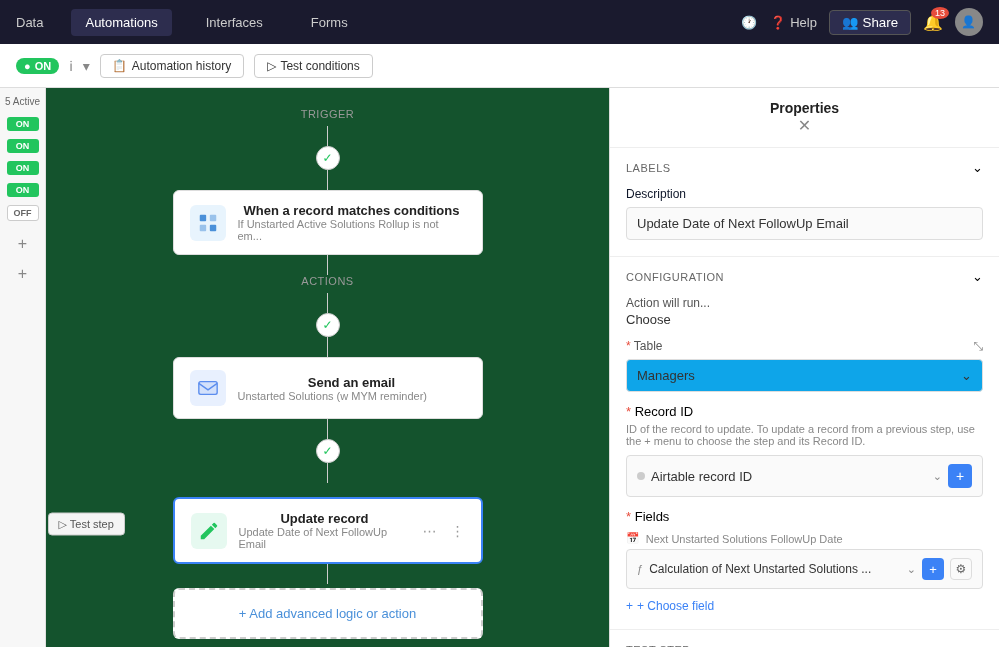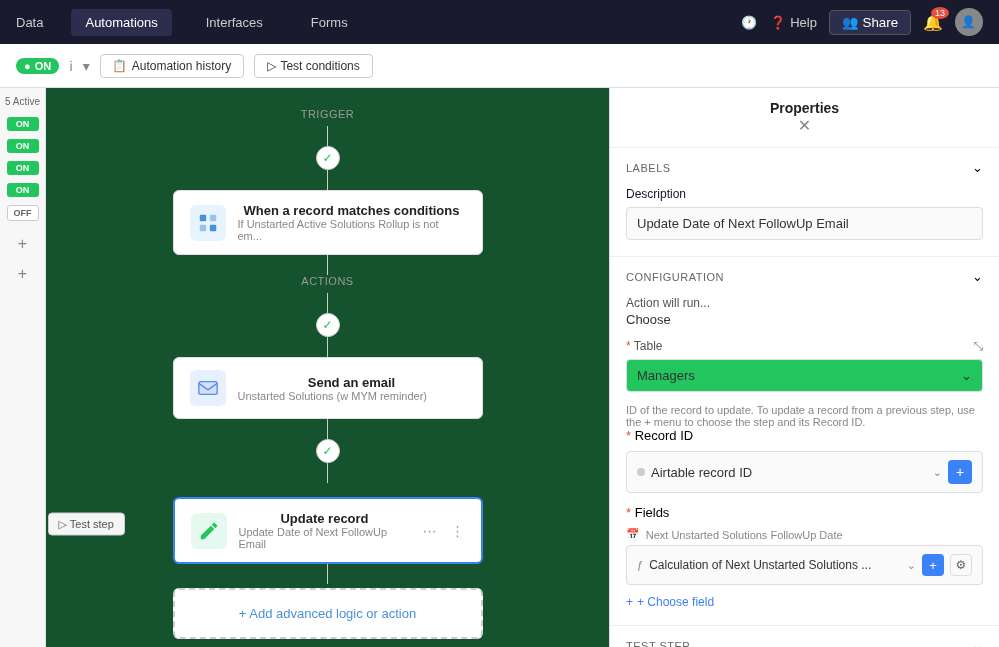--- a/index.html
+++ b/index.html
@@ -129,21 +129,21 @@
       font-size: 13px; color: #333; background: #fafafa;
     }
     .config-label { font-size: 12px; color: #555; }
     .config-value { font-size: 13px; color: #333; margin-top: 2px; }
 
     .required-star { color: #e74c3c; }
     .table-field { margin-top: 12px; }
 
     .select-dropdown {
       width: 100%; border: 1px solid #ddd; border-radius: 4px; padding: 8px 10px;
-      font-size: 13px; color: #333; background: #22c55e; display: flex; align-items: flex-end;
+      font-size: 13px; color: #333; background: #0ea5e9; display: flex; align-items: flex-end;
       justify-content: space-between; cursor: pointer; margin-top: 6px;
     }
 
     .record-id-row {
       display: flex; align-items: center; gap: 6px; margin-top: 8px;
       border: 1px solid #ddd; border-radius: 4px; padding: 8px 10px; background: #fafafa;
     }
     .record-id-dot { width: 8px; height: 8px; border-radius: 50%; background: #ccc; }
     .record-id-text { flex: 1; font-size: 13px; color: #333; }
     .record-id-chevron { color: #888; font-size: 11px; }
@@ -344,25 +344,25 @@
             </div>
             <span style="color:#888;font-size:12px;">⤡</span>
           </div>
           <div class="select-dropdown">
             <span>Managers</span>
             <span>⌄</span>
           </div>
         </div>
 
         <div class="table-field">
-          <div style="font-size:11px;color:#888;margin-top:4px;">ID of the record to update. To update a record from a previous step, use the + menu to choose the step and its Record ID.</div>
           <div>
             <span class="required-star">*</span>
             <span>Record ID</span>
           </div>
+          <div style="font-size:11px;color:#888;margin-top:4px;">ID of the record to update. To update a record from a previous step, use the + menu to choose the step and its Record ID.</div>
           <div class="record-id-row">
             <div class="record-id-dot"></div>
             <span class="record-id-text">Airtable record ID</span>
             <span class="record-id-chevron">⌄</span>
             <div class="record-id-plus">+</div>
           </div>
         </div>
 
         <div class="fields-section">
           <div>

